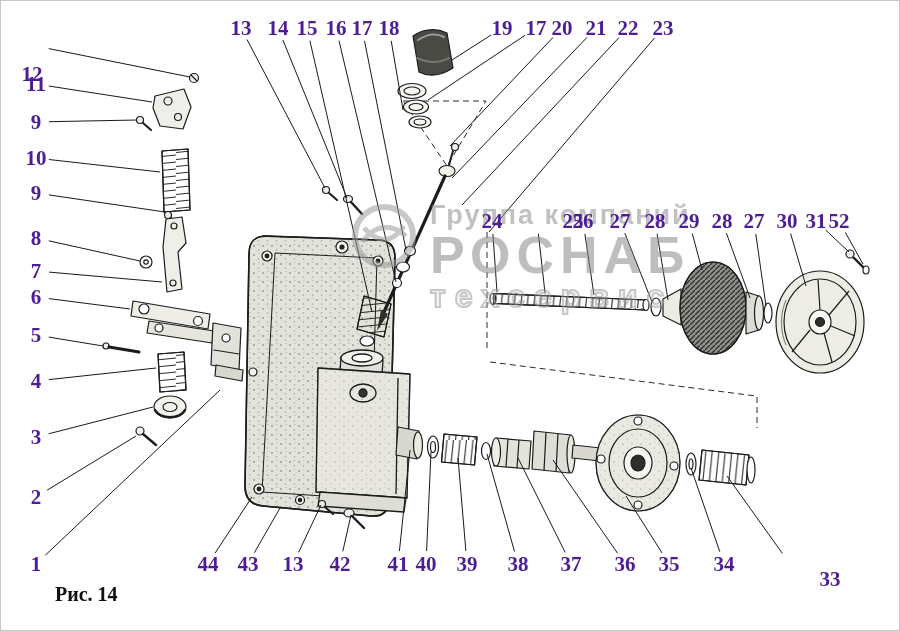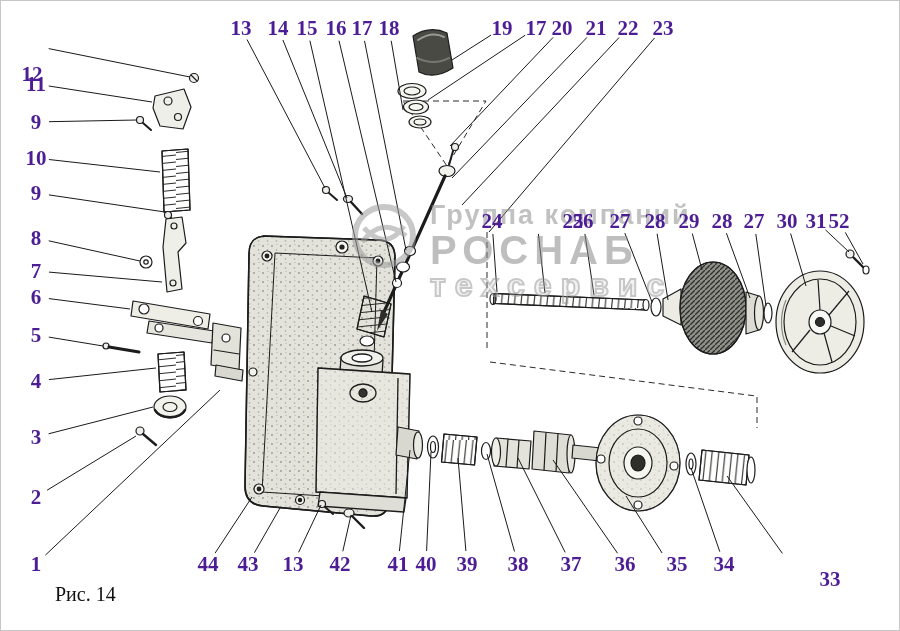--- a/index.html
+++ b/index.html
@@ -3,27 +3,27 @@
 <meta charset="utf-8">
 <style>
   html,body{margin:0;padding:0;background:#fff;}
   .page{position:relative;width:900px;height:631px;background:#ffffff;overflow:hidden;
         box-shadow:inset 0 0 0 1px #c6c6c6;font-family:"Liberation Serif",serif;}
   .diagram-svg{position:absolute;left:0;top:0;z-index:1;}
   .callout-layer{position:absolute;left:0;top:0;width:900px;height:631px;z-index:6;pointer-events:none;}
   .callout{position:absolute;transform:translate(-50%,-50%);font-family:"Liberation Serif",serif;
            font-size:21px;font-weight:bold;color:#4c1d95;line-height:1;white-space:nowrap;}
   .caption{position:absolute;left:55px;top:583px;z-index:6;display:flex;gap:20px;
-           font-family:"Liberation Serif",serif;font-weight:normal;font-size:20px;color:#101010;justify-content:center;}
+           font-family:"Liberation Serif",serif;font-weight:bold;font-size:20px;color:#101010;justify-content:center;}
   .watermark{position:absolute;left:348px;top:200px;z-index:4;display:flex;gap:10px;
              opacity:0.55;pointer-events:none;align-items:flex-start;}
   .wm-text{display:flex;flex-direction:column;}
   .wm-line1{font-family:"Liberation Sans",sans-serif;font-weight:bold;font-size:27px;
             color:#8f8f8f;letter-spacing:2px;}
-  .wm-line2{font-family:"Liberation Sans",sans-serif;font-weight:800;font-size:40px;line-height:0.95;
+  .wm-line2{font-family:"Liberation Sans",sans-serif;font-weight:800;font-size:52px;line-height:0.95;
             color:#8a8a8a;letter-spacing:6px;}
   .wm-line3{font-family:"Liberation Sans",sans-serif;font-weight:800;font-size:32px;line-height:1.0;
             letter-spacing:9px;color:rgba(195,195,195,0.35);-webkit-text-stroke:2px #9a9a9a;}
 </style>
 </head>
 <body>
 
 <div class="page">
 
   <svg class="diagram-svg" width="900" height="631" viewBox="0 0 900 631">
@@ -320,21 +320,21 @@
       <div class="callout" style="left: 208px; top: 564px;">44</div>
       <div class="callout" style="left: 248px; top: 564px;">43</div>
       <div class="callout" style="left: 293px; top: 564px;">13</div>
       <div class="callout" style="left: 340px; top: 564px;">42</div>
       <div class="callout" style="left: 398px; top: 564px; text-align: right;">41</div>
       <div class="callout" style="left: 426px; top: 564px;">40</div>
       <div class="callout" style="left: 467px; top: 564px;">39</div>
       <div class="callout" style="left: 518px; top: 564px;">38</div>
       <div class="callout" style="left: 571px; top: 564px;">37</div>
       <div class="callout" style="left: 625px; top: 564px;">36</div>
-      <div class="callout" style="left: 669px; top: 564px; margin-left: 8px;">35</div>
+      <div class="callout" style="left: 669px; top: 564px;">35</div>
       <div class="callout" style="left: 724px; top: 564px;">34</div>
       <div class="callout" style="left: 830px; top: 564px; margin-top: 15px;">33</div>
     </div>
 
   <div class="caption">
     <span>Рис. 14</span>
   </div>
 
 </div>
 

